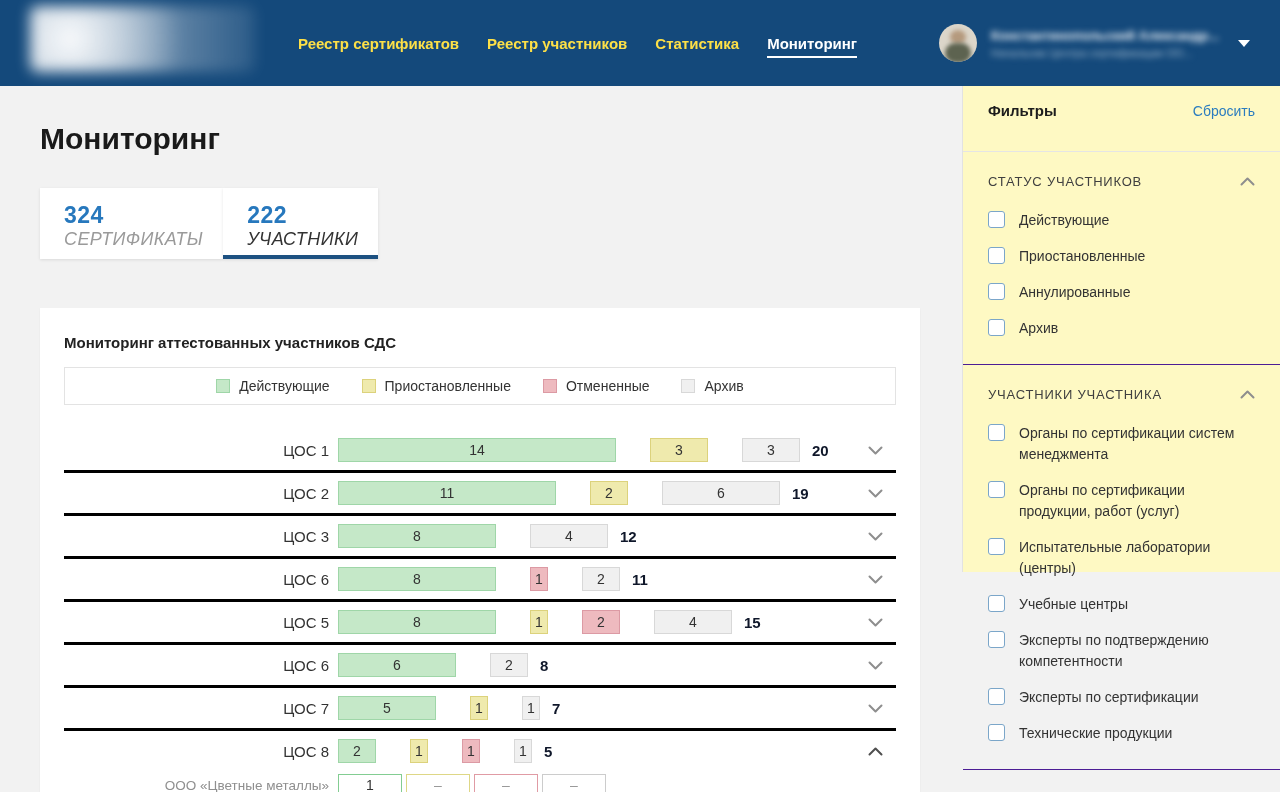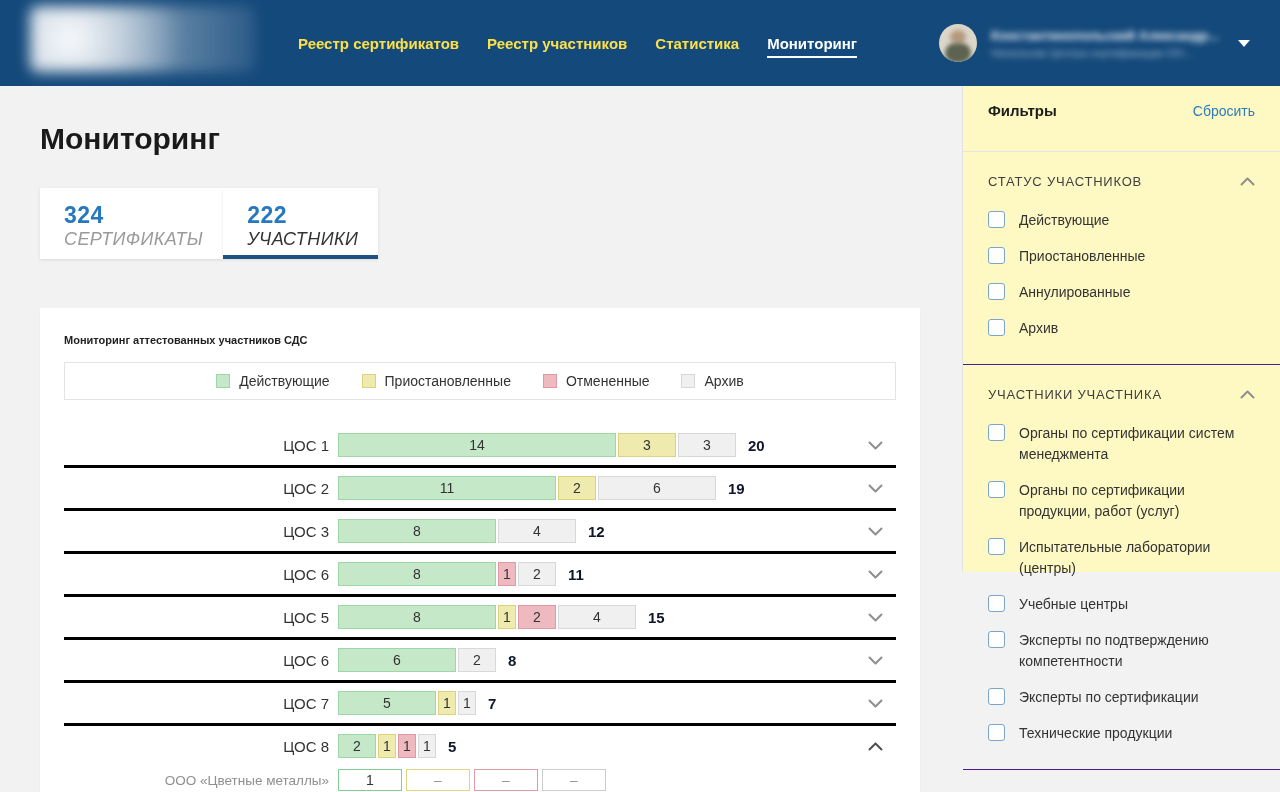--- a/index.html
+++ b/index.html
@@ -32,32 +32,32 @@
   
   .page-title { position:absolute; left:40px; top:122px; font-size:30px; font-weight:700; color:#1a1a1a; }
   .tabs { position:absolute; left:40px; top:110px; display:flex; }
   .tab { background:#fff; height:71px; padding:14px 20px 0 24px; min-width:126px; cursor:pointer; box-shadow:0 1px 3px rgba(0,0,0,.10); position:relative; }
   .tab-count { font-size:23px; font-weight:700; color:#2778bd; letter-spacing:.5px; }
   .tab-label { font-size:18px; color:#9a9a9a; letter-spacing:.4px;font-style:italic; }
   .tab.active { border-bottom:4px solid #1d5181; }
   .tab.active .tab-label { color:#333; }
 
   .card { position:absolute; left:40px; top:230px; width:880px; height:620px; background:#fff; box-shadow:0 1px 2px rgba(0,0,0,.05); padding:26px 24px 0 24px; }
-  .card-title { font-size:11px; font-weight:700; color:#222; }
+  .card-title { font-size:15px; font-weight:700; color:#222; }
   .legend { margin-top:16px; border:1px solid #e3e3e3; height:38px; display:flex; align-items:center; justify-content:center; gap:32px; }
   .legend-item { display:flex; align-items:center; gap:9px; }
   .swatch { width:14px; height:14px; border:1px solid; }
   .legend-label { font-size:14px; color:#333; }
 
   .rows { margin-top:25px; }
   .row-group { border-top:3px solid #000000; }
   .row-group:first-child { border-top:none; }
   .row { height:40px; display:flex; align-items:center; position:relative; }
   .row-label { width:274px; text-align:right; padding-right:9px; font-size:15px; color:#333; }
-  .bars { display:flex; align-items:flex-start; }
+  .bars { display:flex; align-items:flex-start;gap:32px; }
   .seg { height:24px; border:1px solid; display:flex; align-items:center; justify-content:center; font-size:14px; color:#333; margin-right:2px; }
   .row-total { font-size:15px; font-weight:700; color:#0f172a; margin-left:10px; }
   .chev { position:absolute; right:12px; top:12px; width:18px; height:16px; cursor:pointer; display:flex; align-items:center; justify-content:center; }
   .sub-row { height:34px; display:flex; align-items:center; padding-bottom:6px; }
   .sub-label { width:274px; text-align:right; padding-right:9px; font-size:13.5px; color:#8f8f8f; white-space:nowrap; }
   .cell { width:64px; height:22px; border:1px solid; background:#fff; margin-right:4px; display:flex; align-items:center; justify-content:center; font-size:14px; color:#333; }
   .cell.dash { color:#9a9a9a; }
 
   
   .filters-head { height:82px; display:flex; align-items:center; justify-content:space-between; padding:0 25px; border-bottom:1px solid #e5e5e5; }

